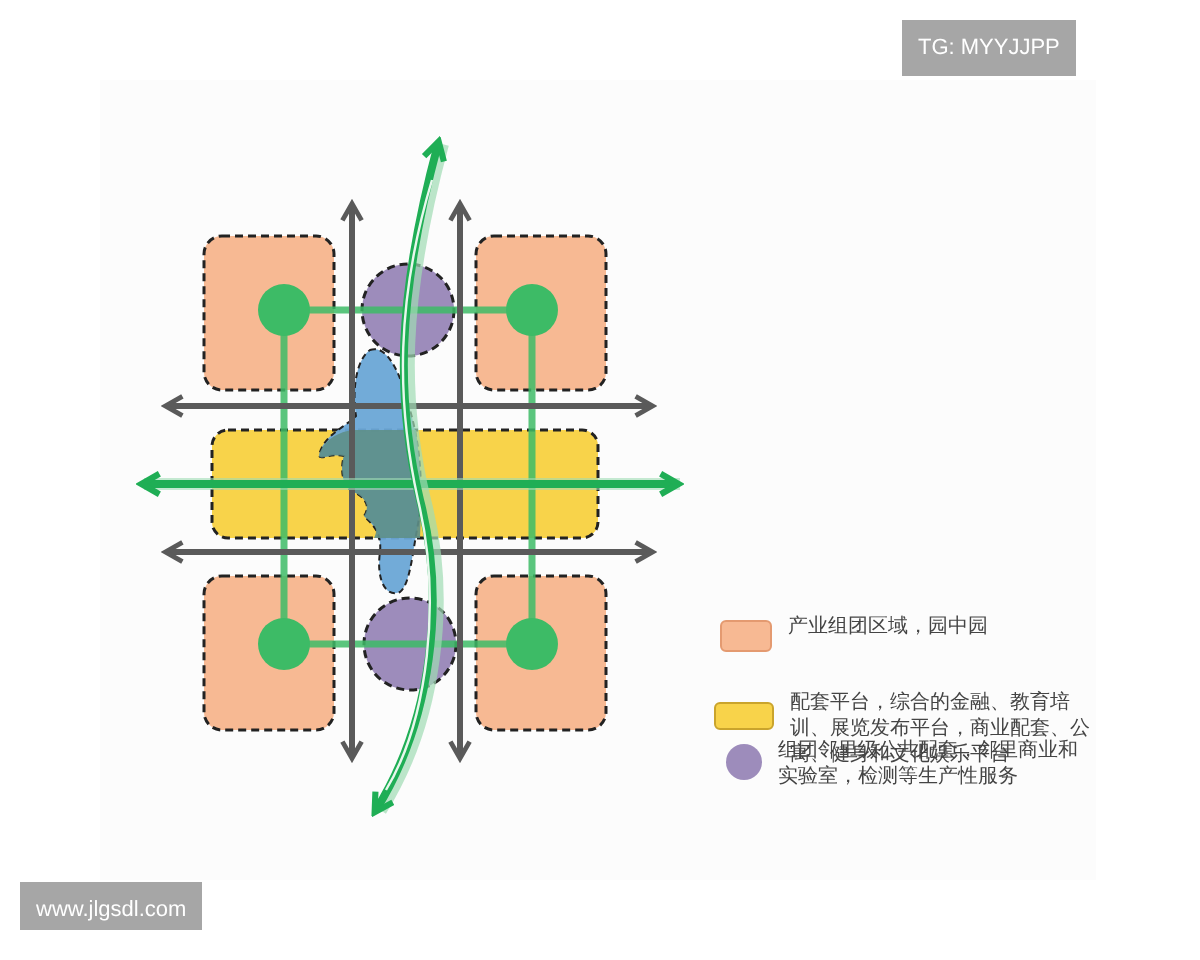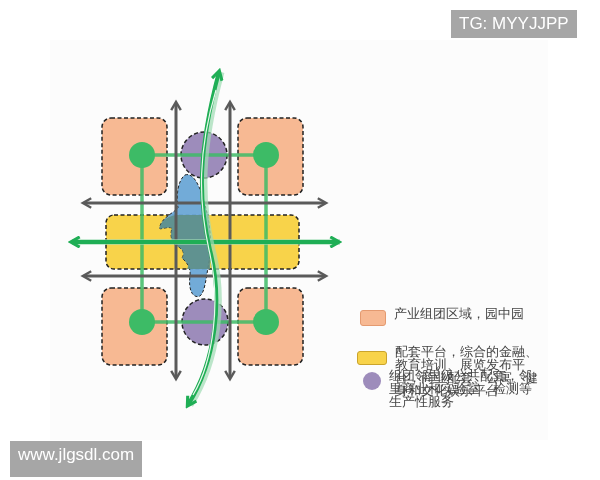--- a/index.html
+++ b/index.html
@@ -8,42 +8,42 @@
     background: #ffffff;
     font-family: "DejaVu Sans", sans-serif;
   }
   .panel {
     position: absolute; left: 50px; top: 40px; width: 498px; height: 400px;
     background: #fcfcfc;
   }
   .diagram { position: absolute; left: 0; top: 0; width: 600px; height: 480px; }
   .watermark {
     position: absolute; background: #a6a6a6; color: #ffffff;
-    font-family: "Liberation Sans", sans-serif; font-size: 17px;
+    font-family: "Liberation Sans", sans-serif; font-size: 11px;
     line-height: 28px; padding: 0 8px; white-space: nowrap;
   }
   .wm-top { left: 451px; top: 10px; height: 28px; }
-  .wm-bottom { left: 10px; top: 441px; height: 36px; }
+  .wm-bottom { left: 10px; top: 441px; height: 24px; }
   .legend { position: absolute; left: 355px; top: 305px; width: 200px; }
   .legend-item { position: absolute; left: 0; display: flex; align-items: flex-start; }
   .swatch { flex: 0 0 auto; }
   .swatch-orange {
     width: 24px; height: 14px; background: #f7b993; border: 1.5px solid #e49a70;
     border-radius: 3px; margin-top: 3px; margin-left: 5px;
   }
   .swatch-yellow {
     width: 28px; height: 12px; background: #f8d34a; border: 1.5px solid #caa42c;
     border-radius: 3px; margin-top: 6px; margin-left: 2px;
   }
   .swatch-purple {
     width: 18px; height: 18px; border-radius: 50%; background: #9d8cbb;
     margin-top: 3px; margin-left: 8px;
   }
   .legend-text {
-    font-size: 13px; line-height: 13px; color: #444444; margin-left: 8px; width: 150px;
+    font-size: 10px; line-height: 13px; color: #444444; margin-left: 8px; width: 150px;
   }
   .li-1 { top: 2px; }
   .li-2 { top: 40px; }
   .li-3 { top: 64px; }
 </style>
 </head>
 <body>
 
 <div class="panel"></div>
 

